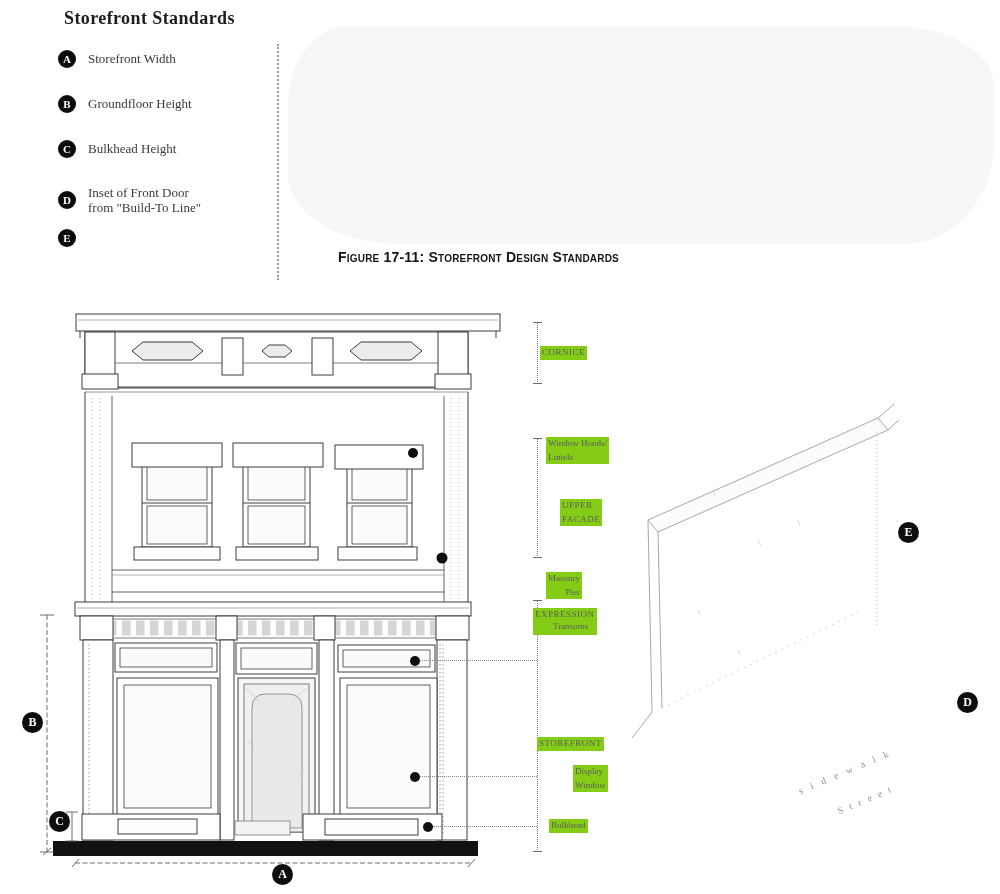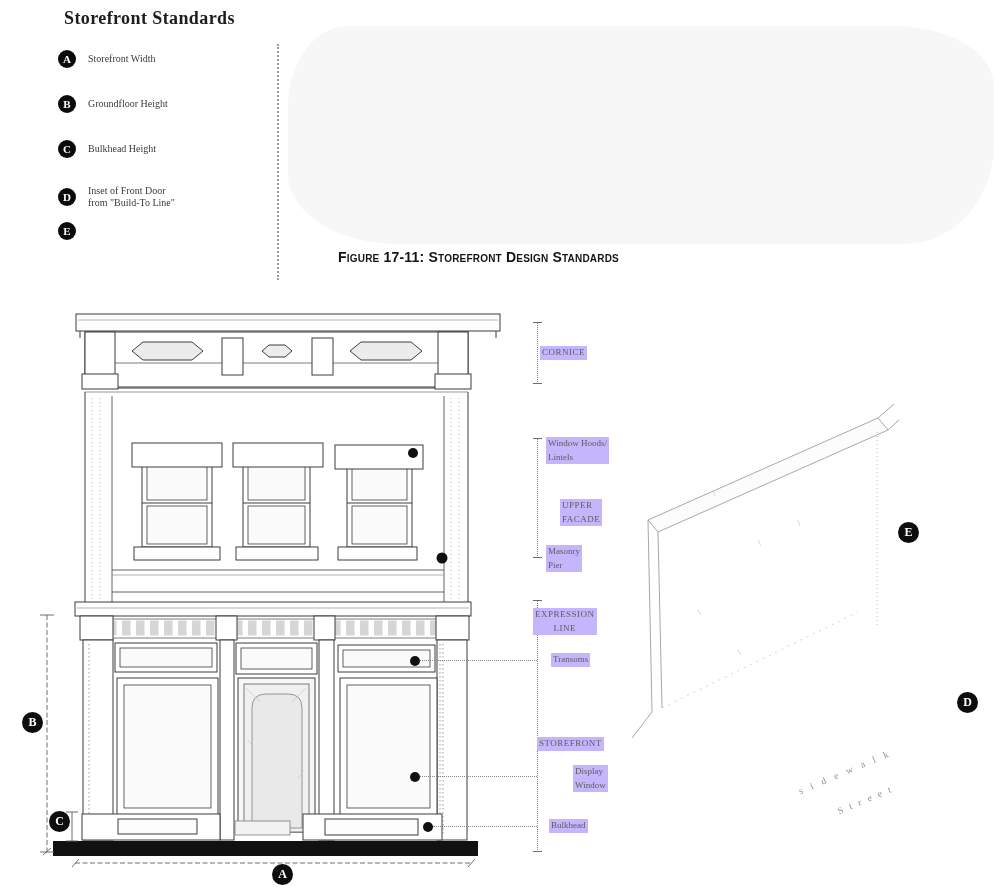--- a/index.html
+++ b/index.html
@@ -7,39 +7,39 @@
         font-family:"Liberation Serif",serif;color:#2e2e2e;}
 
   
   .legend{position:absolute;left:58px;top:8px;width:232px;}
   .legend-title{margin:0 0 21px 6px;font-size:18px;font-weight:600;letter-spacing:.4px;color:#1d1d1d;}
   .legend-item{display:flex;align-items:center;gap:12px;margin-bottom:27px;}
   .legend-item.two-line{margin-bottom:13px;}
   .badge{flex:0 0 auto;width:18px;height:18px;border-radius:50%;background:#0b0b0b;color:#fff;
          display:flex;align-items:center;justify-content:center;
          font:700 11px "Liberation Serif",serif;}
-  .legend-label{font-size:10px;line-height:1.18;white-space:pre-line;color:#3a3a3a;}
+  .legend-label{font-size:13px;line-height:1.18;white-space:pre-line;color:#3a3a3a;}
   .legend-divider{position:absolute;left:277px;top:44px;height:236px;border-left:2px dotted #9b9b9b;}
 
   
   .blob{position:absolute;left:288px;top:26px;width:706px;height:218px;background:#f7f7f7;
         border-radius:60px 100px 90px 110px / 80px 60px 100px 70px;}
 
   
   .caption{position:absolute;left:338px;top:249px;font-family:"Liberation Sans",sans-serif;
            font-weight:bold;font-size:14px;font-variant:small-caps;letter-spacing:.2px;color:#141414;}
 
   
   svg{position:absolute;}
   .elev{left:30px;top:300px;}
   .iso{left:618px;top:400px;}
 
   
   .elabel{position:absolute;font-family:"Liberation Serif",serif;font-size:9px;line-height:1.5;
-          color:#5d5d5d;background:#c4b5fd;padding:0 2px;white-space:pre-line;}
+          color:#5d5d5d;background:#84cc16;padding:0 2px;white-space:pre-line;}
   .elabel.caps{letter-spacing:.5px;}
   .bracket{position:absolute;left:537px;border-left:1.5px dotted #7d7d7d;width:0;}
   .bracket::before,.bracket::after{content:"";position:absolute;left:-5px;width:9px;height:0;
           border-top:1.2px solid #6d6d6d;}
   .bracket::before{top:0;}
   .bracket::after{bottom:0;}
   .leader{position:absolute;border-top:1.5px dotted #878787;height:0;}
 
   
   .marker{position:absolute;width:21px;height:21px;border-radius:50%;background:#0d0d0d;color:#fff;
@@ -255,25 +255,25 @@
 
   <div class="bracket" style="top:322px;height:62px;"></div>
   <div class="bracket" style="top:438px;height:120px;"></div>
   <div class="bracket" style="top:600px;height:252px;"></div>
 
   <div class="elabel caps" style="left:540px;top:346px;">CORNICE</div>
   <div class="elabel" style="left:546px;top:437px;">Window Hoods/
 Lintels</div>
   <div class="elabel caps" style="left:560px;top:499px;">UPPER
 FACADE</div>
-  <div class="elabel" style="left:546px;top:545px;">Masonry
+  <div class="elabel" style="left:546px;top:572px;text-align:right;">Masonry
 Pier</div>
   <div class="elabel caps" style="left:533px;top:608px;text-align:center;">EXPRESSION
 LINE</div>
-  <div class="elabel" style="left:551px;top:653px;">Transoms</div>
+  <div class="elabel" style="left:551px;top:620px;">Transoms</div>
   <div class="elabel caps" style="left:537px;top:737px;">STOREFRONT</div>
   <div class="elabel" style="left:573px;top:765px;">Display
 Window</div>
   <div class="elabel" style="left:549px;top:819px;">Bulkhead</div>
 
   <svg class="iso" width="290" height="340" viewBox="0 0 290 340">
     <g stroke="#a8a8a8" stroke-width="1" fill="none">
       <g>
         <polygon points="30,120 260,18 270,30 40,132" fill="#fcfcfc"></polygon>
         <line x1="260" y1="18" x2="276" y2="4"></line>

